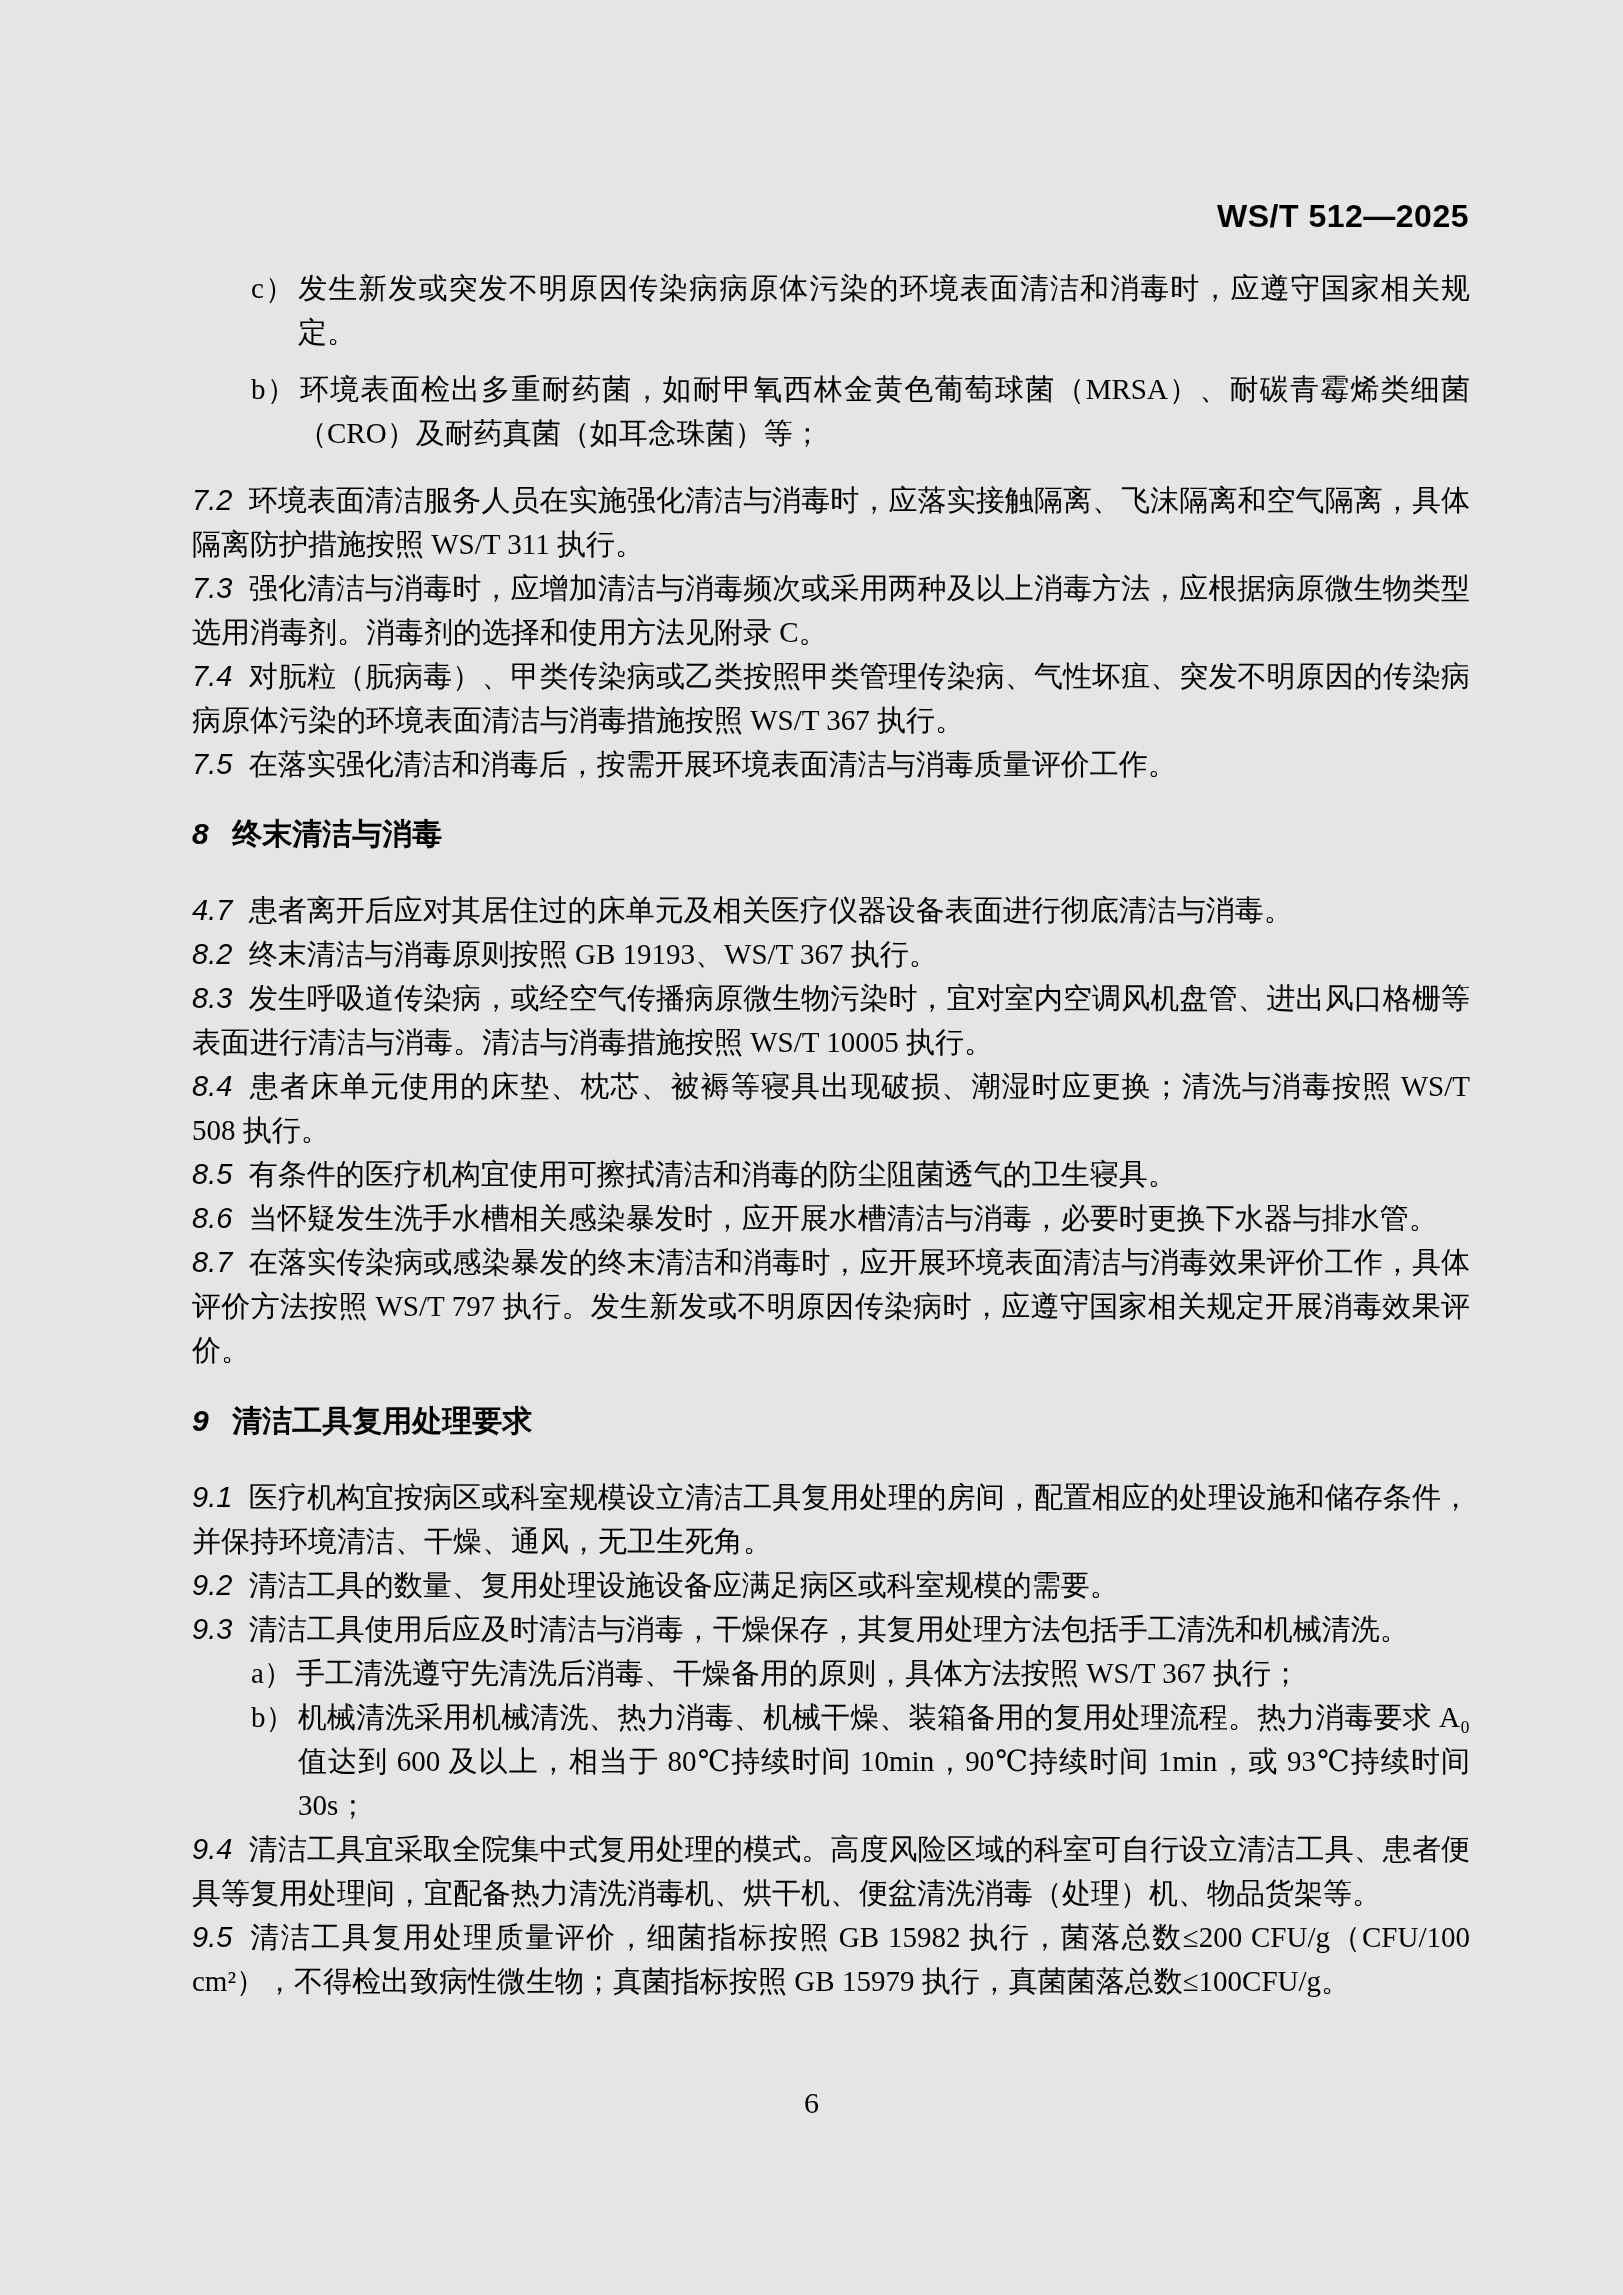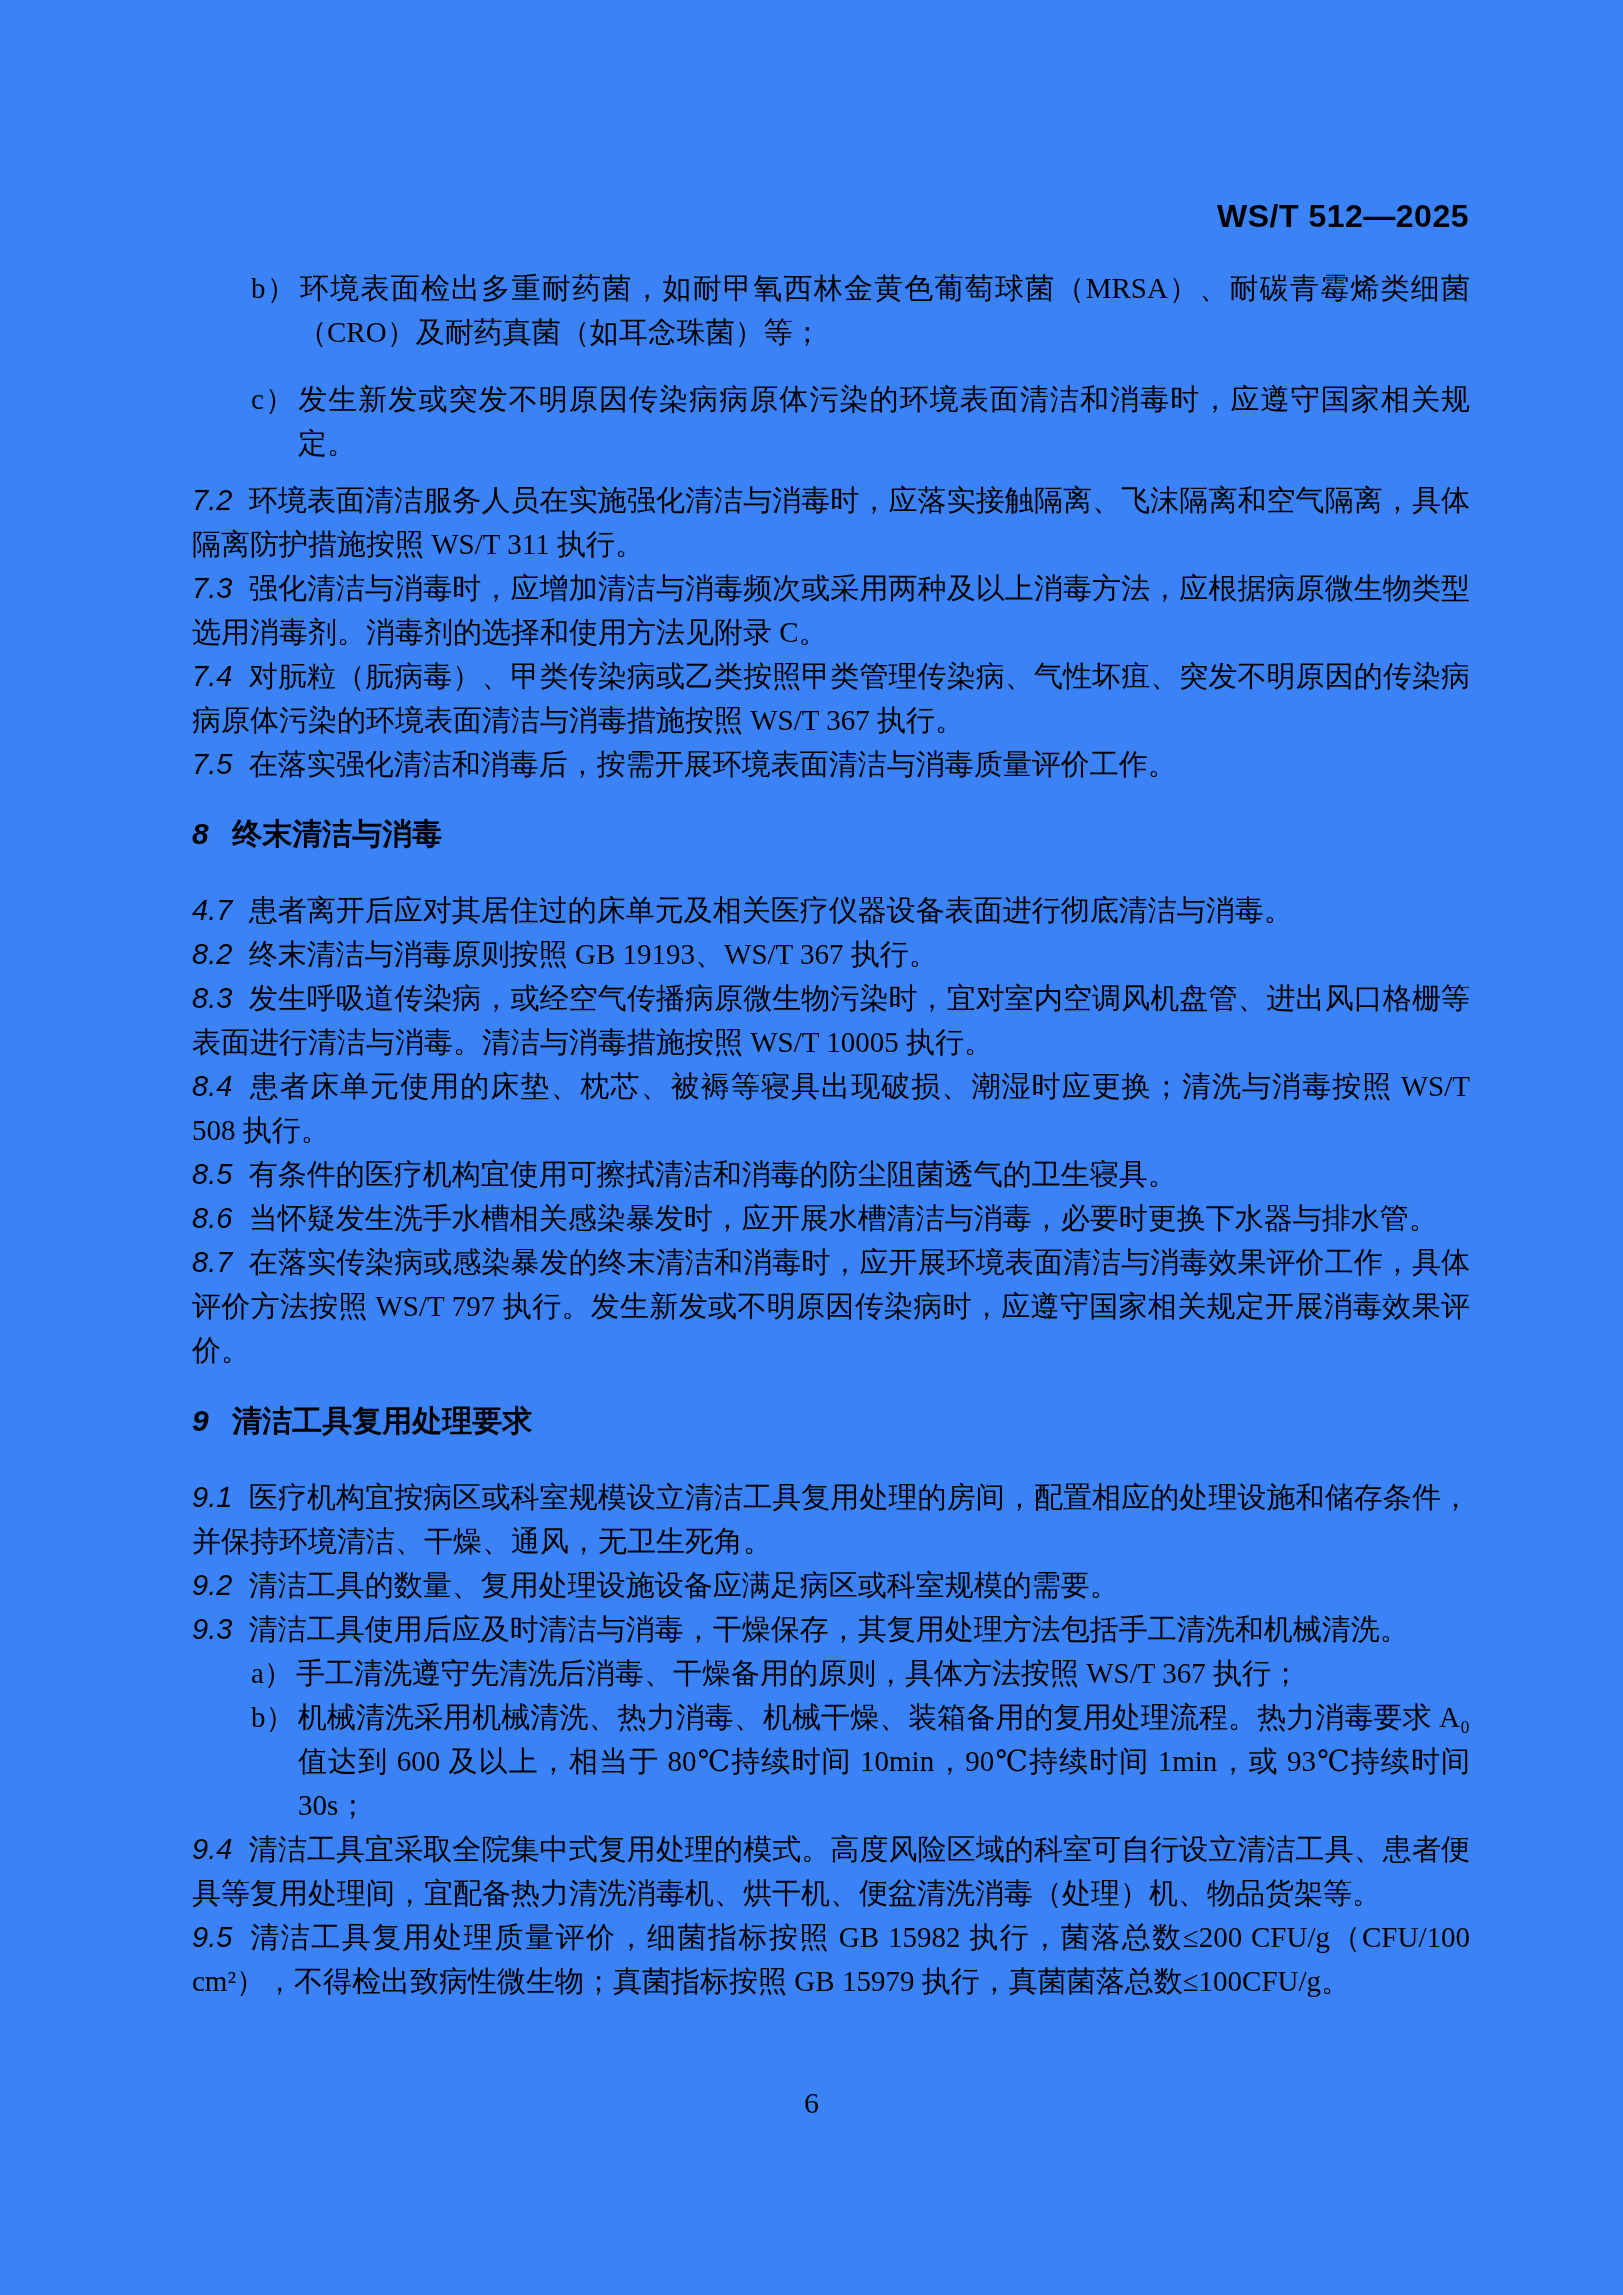--- a/index.html
+++ b/index.html
@@ -2,21 +2,21 @@
 <html lang="zh" style="font-size:8.2px"><head>
 <meta charset="utf-8">
 <style>
   html, body { margin: 0; padding: 0; }
   body { background: #888; }
   .page {
     position: relative;
     width: 1623px;
     height: 2295px;
     margin: 0 auto;
-    background: #3b82f6;
+    background: #e5e5e5;
     color: #000000;
     font-family: "Liberation Serif", "DejaVu Serif", serif;
     overflow: hidden;
   }
   .doc-header {
     position: absolute;
     top: 198px;
     right: 154px;
     font-family: "Liberation Sans", "DejaVu Sans", sans-serif;
     font-size: 32px;
@@ -71,23 +71,23 @@
 </style>
 </head>
 <body>
 
 <div class="page">
 
   <div class="doc-header">WS/T 512—2025</div>
 
   <div class="content">
 
+    <p class="list-item sp-after-sm"><span class="marker">c）</span><span>发生新发或突发不明原因传染病病原体污染的环境表面清洁和消毒时，应遵守国家相关规定。</span></p>
+
     <p class="list-item sp-after"><span class="marker">b）</span><span>环境表面检出多重耐药菌，如耐甲氧西林金黄色葡萄球菌（MRSA）、耐碳青霉烯类细菌（CRO）及耐药真菌（如耳念珠菌）等；</span></p>
-
-    <p class="list-item sp-after-sm"><span class="marker">c）</span><span>发生新发或突发不明原因传染病病原体污染的环境表面清洁和消毒时，应遵守国家相关规定。</span></p>
 
     <p class="clause"><span class="clause-num">7.2</span><span>环境表面清洁服务人员在实施强化清洁与消毒时，应落实接触隔离、飞沫隔离和空气隔离，具体隔离防护措施按照 WS/T 311 执行。</span></p>
 
     <p class="clause"><span class="clause-num">7.3</span><span>强化清洁与消毒时，应增加清洁与消毒频次或采用两种及以上消毒方法，应根据病原微生物类型选用消毒剂。消毒剂的选择和使用方法见附录 C。</span></p>
 
     <p class="clause"><span class="clause-num">7.4</span><span>对朊粒（朊病毒）、甲类传染病或乙类按照甲类管理传染病、气性坏疽、突发不明原因的传染病病原体污染的环境表面清洁与消毒措施按照 WS/T 367 执行。</span></p>
 
     <p class="clause"><span class="clause-num">7.5</span><span>在落实强化清洁和消毒后，按需开展环境表面清洁与消毒质量评价工作。</span></p>
 
     <h2 class="section-heading"><span class="clause-num">8</span><span>终末清洁与消毒</span></h2>

